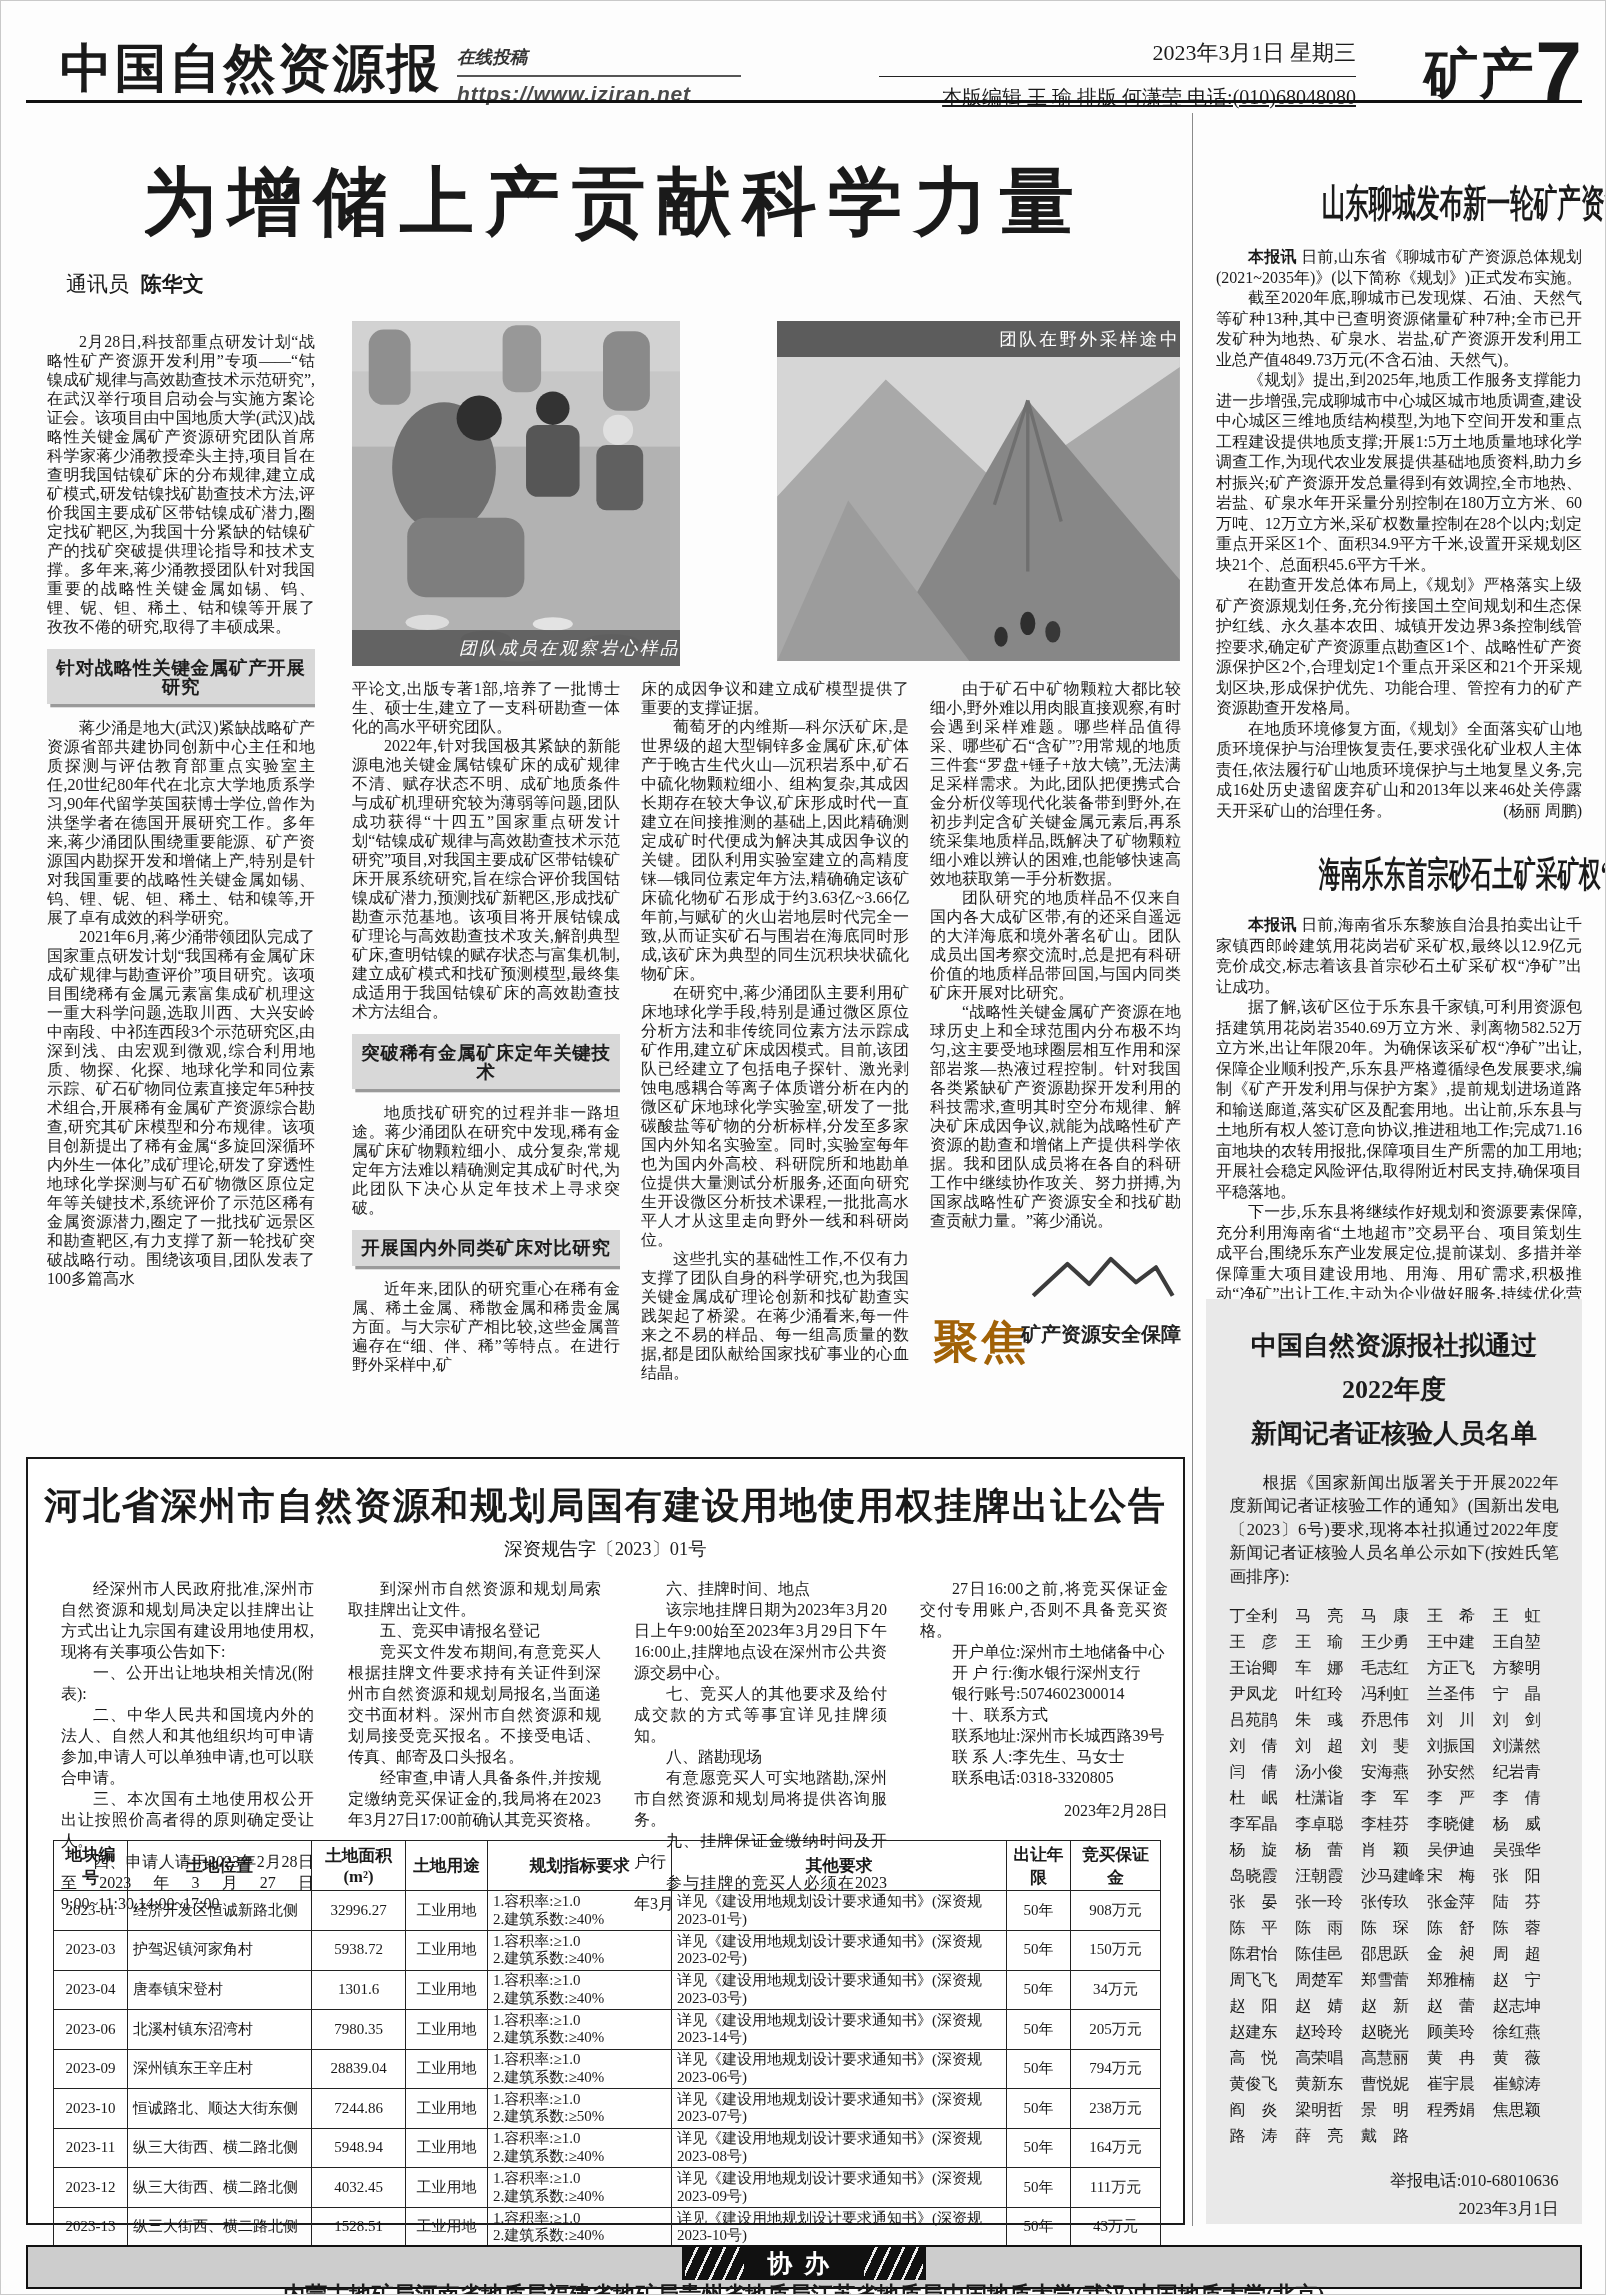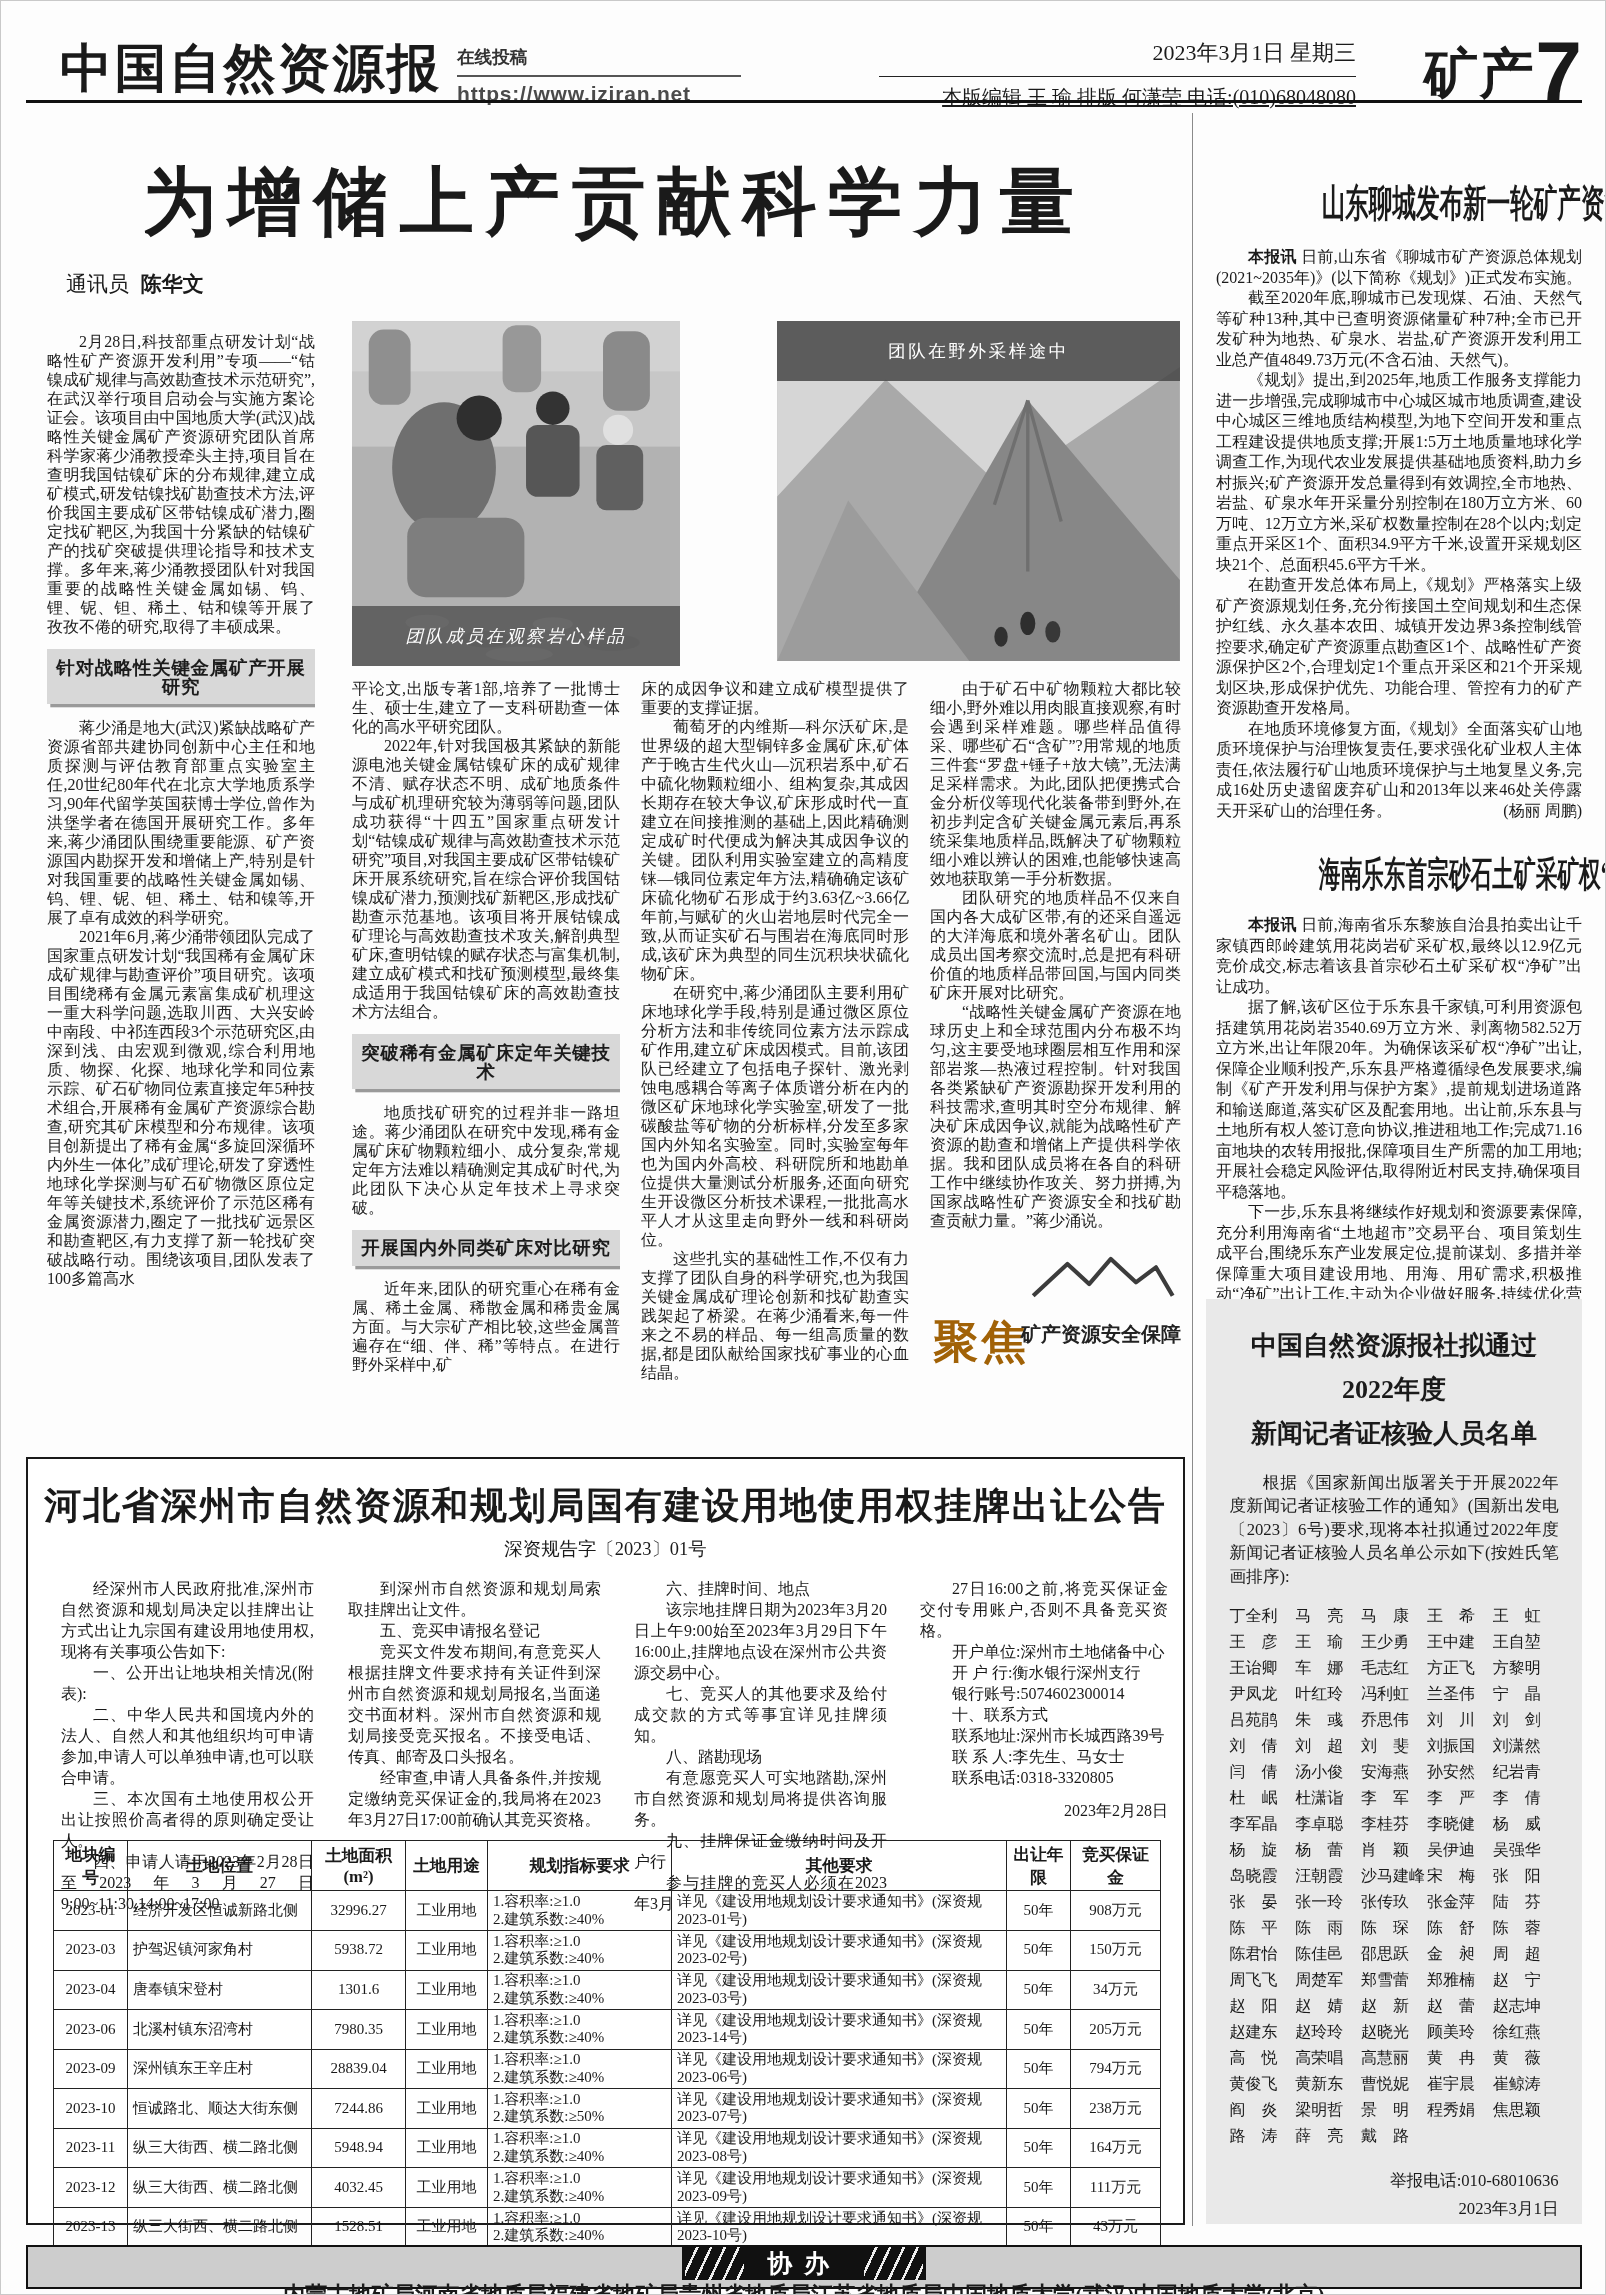--- a/index.html
+++ b/index.html
@@ -4,21 +4,21 @@
 <style>
   * { margin:0; padding:0; box-sizing:border-box; }
   body { background:#888; font-family:"Liberation Serif","DejaVu Serif",serif; }
   #page { position:relative; width:1606px; height:2295px; margin:0 auto;
           background:#fdfdfd; border:0.8px solid #c9c9c9; overflow:hidden; color:#1a1a1a; }
   .sans { font-family:"Liberation Sans","DejaVu Sans",sans-serif; }
   .abs { position:absolute; }
 
   
   .mast-title { left:59px; top:33px; font-size:52px; font-weight:900; letter-spacing:2.5px; }
-  .mast-sub   { left:456px; top:44px; width:284px; }
+  .mast-sub   { left:456px; top:44px; width:284px;font-style:italic; }
   .mast-sub .lbl { font-size:17.6px; font-weight:bold; color:#333; padding-bottom:4.2px; }
   .mast-sub .rule { height:2.5px; background:#555; margin:1.7px 0 5px 0; }
   .mast-sub a { font-size:21px; font-weight:bold; color:#4a4a4a; text-decoration:none;
                 letter-spacing:0.8px; font-family:"Liberation Sans",sans-serif; }
   .hdr-right { left:878px; top:37px; width:477px; text-align:right; }
   .hdr-right .date { font-size:22px; padding-bottom:7.5px; border-bottom:1.7px solid #222; }
   .hdr-right .editors { font-size:20px; padding-top:7.5px;text-decoration:underline; }
   .section-box { left:1369px; top:22px; width:212px; text-align:right; white-space:nowrap; }
   .section-box .sec { font-size:54px; font-weight:900; letter-spacing:1.7px; }
   .section-box .num { font-size:84px; font-weight:900; vertical-align:-8.4px; }
@@ -35,21 +35,21 @@
           line-height:19px; color:#1c1c1c; overflow:hidden; }
   .ncol p { text-indent:2em; margin:0; }
   .ncol p.cont { text-indent:0; }
   .subhead { background:#d8d8d8; box-shadow:3.3px 3.3px 0 #9a9a9a; text-align:center;
              font-family:"Liberation Sans",sans-serif; font-weight:900; font-size:18.4px;
              padding:8.4px 1.7px; margin:13.4px 0; text-indent:0 !important; letter-spacing:0.8px; }
 
   .photo { position:absolute; overflow:hidden; background:#c4c4c4; }
   .photo svg { display:block; }
   .cap { position:absolute; left:0; right:0; color:#fff; font-size:17.6px;
-         text-align:center; padding:18px 0; letter-spacing:2.5px; font-style:italic; }
+         text-align:right; padding:6px 0; letter-spacing:2.5px; font-style:italic; }
   .cap.bottom { bottom:0; background:rgba(88,88,88,.88); }
   .cap.top { top:0; background:rgba(70,70,70,.85); font-style:normal; }
 
   .badge { margin-top:22px; position:relative; height:102px; text-indent:0; }
   .badge .bt { position:absolute; left:3.3px; bottom:3.3px; font-size:45px; font-weight:900;
                font-family:"Liberation Sans",sans-serif; letter-spacing:3.3px; color:#a16207; }
   .badge .bs { position:absolute; right:0; bottom:10px; font-size:20px; font-weight:900;
                font-family:"Liberation Sans",sans-serif; color:#222; }
   .badge svg { position:absolute; right:5px; top:0; }
 

